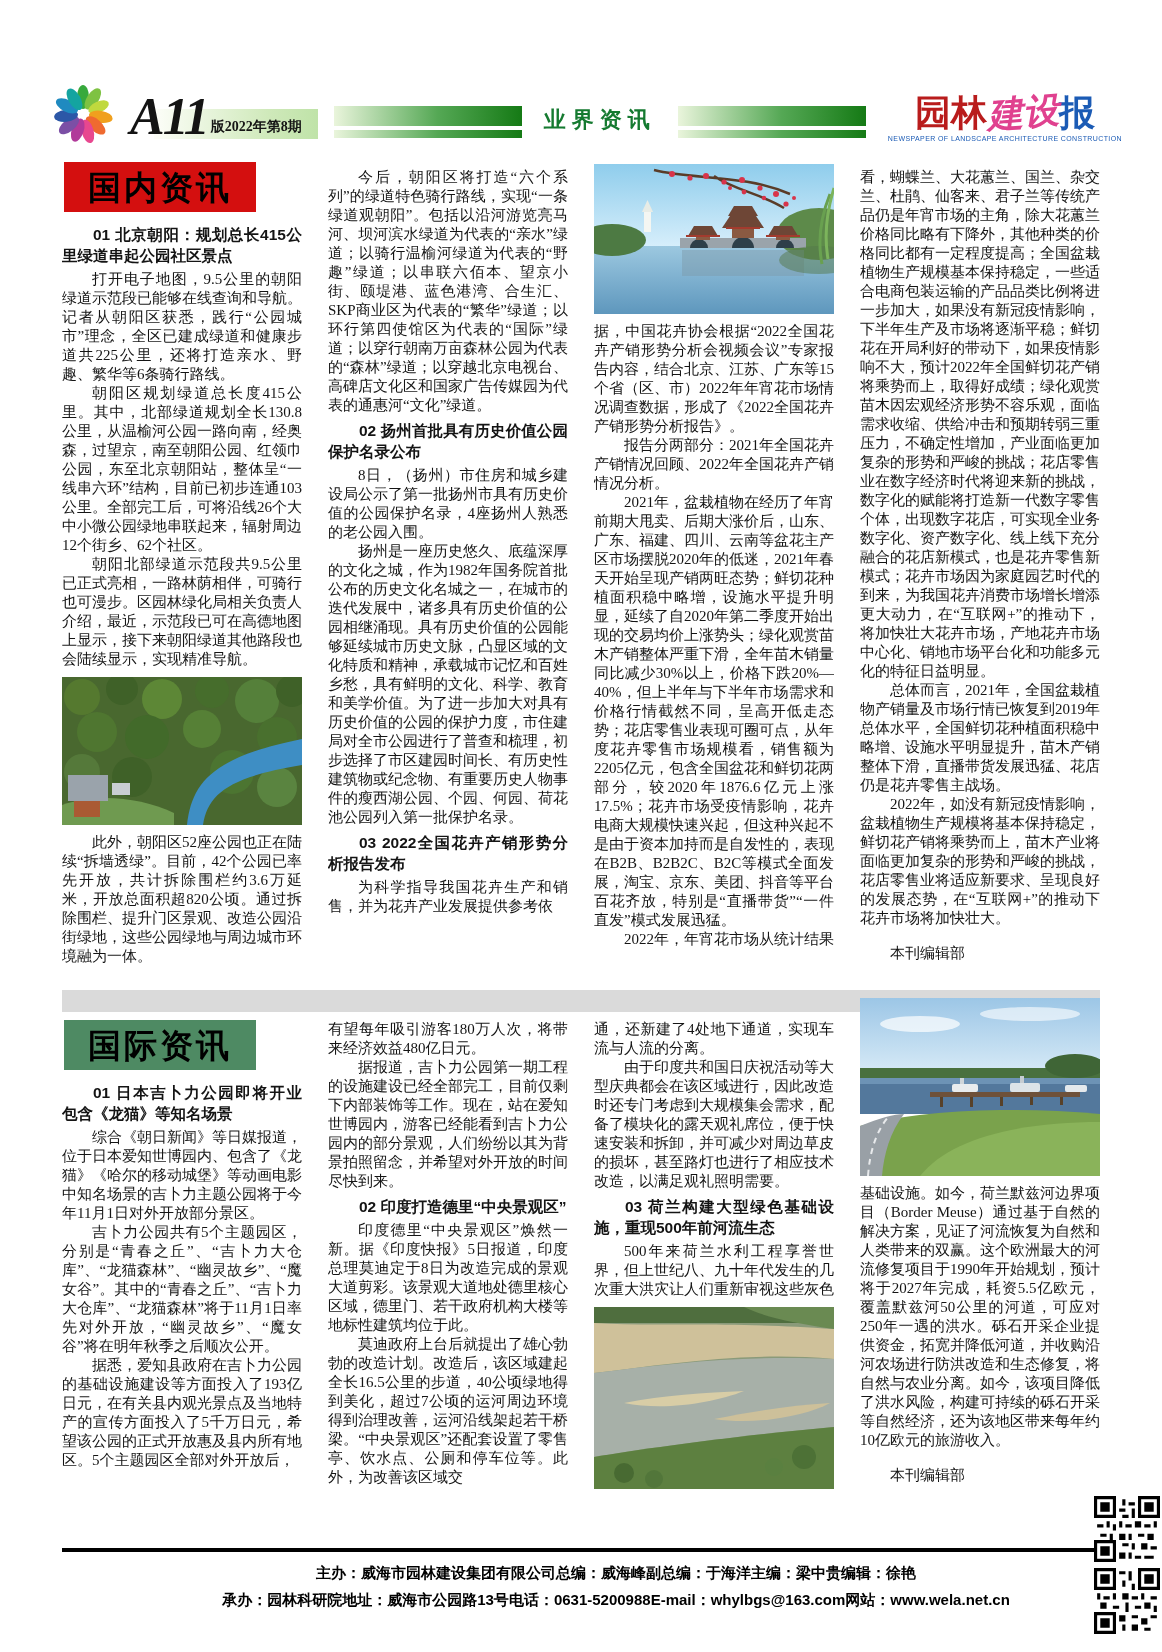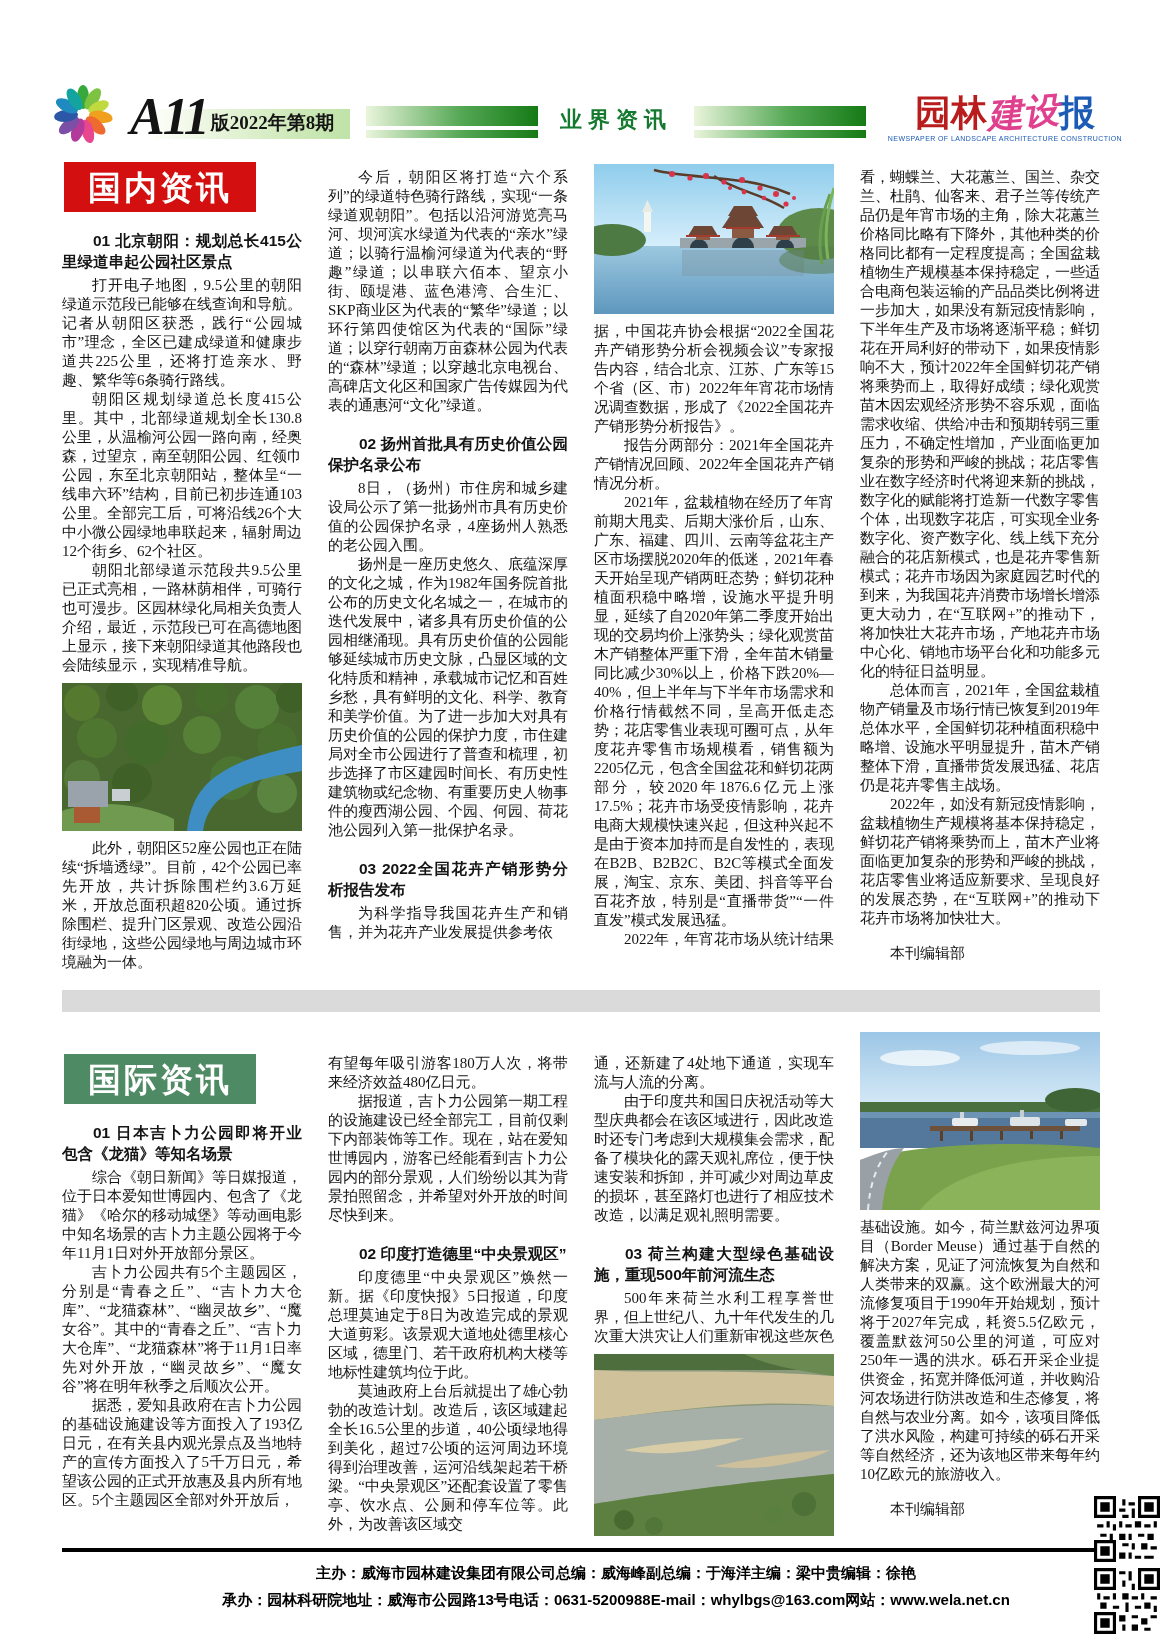--- a/index.html
+++ b/index.html
@@ -6,45 +6,45 @@
 html,body{width:1162px;height:1652px;}
 body{background:#fff;color:#141414;font-family:"Liberation Serif","DejaVu Serif",serif;position:relative;}
 .page{position:absolute;inset:0;overflow:hidden;background:#fff;}
 
 
 .header{position:absolute;left:46px;top:76px;width:1076px;height:76px;display:flex;align-items:center;gap:8px;}
 .petals{width:72px;height:68px;flex:0 0 auto;}
 .a11wrap{position:relative;height:66px;display:flex;align-items:flex-end;padding:0 10px 6px 4px;flex:0 0 auto;}
 .edition-strip{position:absolute;left:28px;right:-6px;bottom:8px;height:30px;background:linear-gradient(to right,#fdfef9,#cfe9ba 70%,#bfe3a8);}
 .a11{font-size:52px;font-style:italic;font-weight:bold;line-height:0.9;position:relative;letter-spacing:-2px;}
-.edition{font-size:19px;font-weight:bold;position:relative;margin-left:3px;padding-bottom:5px;white-space:nowrap;}
+.edition{font-size:14px;font-weight:bold;position:relative;margin-left:3px;padding-bottom:5px;white-space:nowrap;}
 .bars{flex:1;display:flex;flex-direction:column;gap:4px;margin:0 14px;padding-top:16px;min-width:60px;}
 .bar-thick{height:20px;background:linear-gradient(to right,#eaf5dc,#55a855 55%,#157a15);}
 .bar-thin{height:8px;background:linear-gradient(to right,#eaf5dc,#55a855 55%,#157a15);}
 .sec-title{font-family:"Liberation Sans","DejaVu Sans",sans-serif;font-weight:bold;font-size:22px;color:#157a30;letter-spacing:6px;padding-top:12px;flex:0 0 auto;}
 .masthead{flex:0 0 auto;text-align:center;padding-top:8px;}
 .mh-cn{font-family:"Liberation Sans","DejaVu Sans",sans-serif;font-weight:bold;font-size:36px;line-height:1;white-space:nowrap;}
 .mh-green{color:#b91c1c;}
 .mh-pink{color:#e0418f;font-style:italic;display:inline-block;transform:rotate(-5deg);}
 .mh-blue{color:#1b5bb5;}
 .mh-en{font-size:7px;color:#1b5bb5;letter-spacing:0.4px;margin-top:4px;white-space:nowrap;font-family:"Liberation Sans",sans-serif;}
 
 
 .sec{position:absolute;left:62px;width:1038px;display:flex;gap:26px;}
 .sec-domestic{top:158px;height:830px;}
-.sec-intl{top:1032px;height:514px;}
+.sec-intl{top:998px;height:514px;}
 .col{width:240px;flex:0 0 auto;height:100%;overflow:hidden;text-align:justify;font-size:15px;line-height:19px;}
 .pt10{padding-top:10px;}.pt6{padding-top:6px;}.pt18{padding-top:18px;}.pt22{padding-top:22px;}
 .col p{text-indent:2em;}
 .col p.cont{text-indent:0;}
-.banner{width:192px;height:50px;display:flex;align-items:center;justify-content:center;color:#ffffff;
+.banner{width:192px;height:50px;display:flex;align-items:center;justify-content:center;color:#000000;
  font-family:"Liberation Sans","DejaVu Sans",sans-serif;font-weight:bold;font-size:33px;letter-spacing:3px;margin:4px 0 12px 2px;}
 .banner-red{background:#d40f0f;}
 .banner-green{background:#4e8a63;}
-.art-head{font-family:"Liberation Sans","DejaVu Sans",sans-serif;font-weight:bold;font-size:15.5px;line-height:21px;text-indent:2em;margin:18px 0 4px;}
+.art-head{font-family:"Liberation Sans","DejaVu Sans",sans-serif;font-weight:bold;font-size:15.5px;line-height:21px;text-indent:2em;margin:5px 0 4px;}
 .figure{width:100%;display:block;margin:8px 0;}
 .byline{text-align:left;text-indent:0;margin-top:16px;}
 .divider{position:absolute;left:62px;top:990px;width:1038px;height:22px;background:#dadada;}
 
 
 .footer-rule{position:absolute;left:62px;top:1548px;width:1035px;height:4px;background:#000;}
 .footer{position:absolute;left:62px;top:1560px;width:1035px;font-family:"Liberation Sans","DejaVu Sans",sans-serif;font-weight:bold;font-size:15px;color:#000;}
 .f-row{display:flex;justify-content:center;padding:4px 12px 4px 85px;}
 .f-item{white-space:nowrap;}
 .qr{position:absolute;right:2px;top:1496px;width:66px;display:flex;flex-direction:column;gap:6px;}

